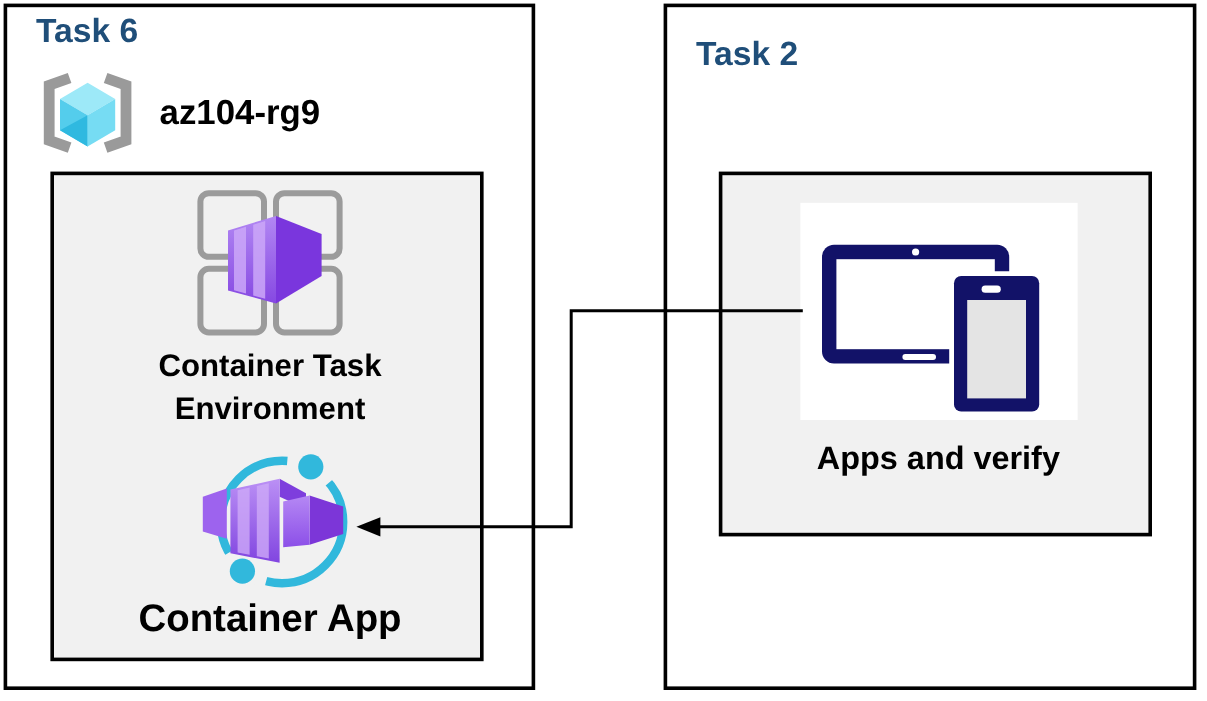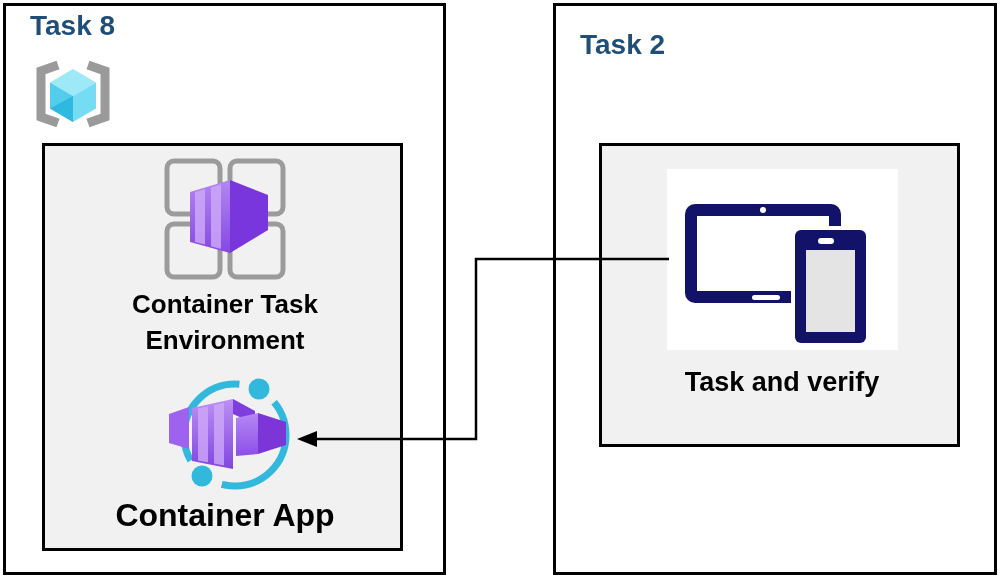--- a/index.html
+++ b/index.html
@@ -45,33 +45,34 @@
   .overlay { pointer-events: none; z-index: 10; }
   svg { display: block; }
 </style>
 </head>
 <body>
 
 <div class="canvas">
 
   <div class="abs task-box" style="left:3px; top:3px; width:443px; height:572px;"></div>
 
-  <div class="abs task-title" style="left:30px; top:10px;">Task 8</div>
+  <div class="abs task-title" style="left:30px; top:10px;">Task 6</div>
 
   <div class="abs" style="left:28px; top:56px; width:90px; height:76px;">
     <svg viewBox="0 0 90 76" width="90" height="76">
       <path d="M30 9 L13 15 V61 L30 67" fill="none" stroke="#9a9a9a" stroke-width="9" stroke-linejoin="miter"></path>
       <path d="M60 9 L77 15 V61 L60 67" fill="none" stroke="#9a9a9a" stroke-width="9" stroke-linejoin="miter"></path>
       <polygon points="45,13 68,26.5 45,40 22,26.5" fill="#9de9f8"></polygon>
       <polygon points="22,26.5 45,40 45,66 22,52.5" fill="#54cdec"></polygon>
       <polygon points="22,52.5 45,40 45,66" fill="#2fb9e0"></polygon>
       <polygon points="68,26.5 45,40 45,66 68,52.5" fill="#76dcf3"></polygon>
     </svg>
   </div>
 
+  <div class="abs rg-name" style="left:133px; top:78px;">az104-rg9</div>
 
   <div class="abs panel" style="left:42px; top:143px; width:361px; height:408px;"></div>
 
   <div class="abs" style="left:158px; top:152px; width:134px; height:134px;">
     <svg viewBox="0 0 134 134" width="134" height="134">
       <defs>
         <linearGradient id="gradCAE" x1="0" y1="0" x2="0" y2="1">
           <stop offset="0" stop-color="#b287f3"></stop>
           <stop offset="1" stop-color="#8648e2"></stop>
         </linearGradient>
@@ -140,20 +141,20 @@
       <circle cx="96" cy="41" r="3" fill="#ffffff"></circle>
       <rect x="85" y="126" width="28" height="5" rx="2.5" fill="#ffffff"></rect>
 
       <rect x="124" y="57" width="79" height="121" rx="9" fill="#ffffff"></rect>
       <rect x="128" y="61" width="71" height="113" rx="6" fill="#121268"></rect>
       <rect x="139" y="81" width="49" height="82" fill="#e4e4e4"></rect>
       <rect x="151" y="69" width="16" height="6" rx="3" fill="#ffffff"></rect>
     </svg>
   </div>
 
-  <div class="abs icon-label test-label" style="left:632px; top:367px;">Task and verify</div>
+  <div class="abs icon-label test-label" style="left:632px; top:367px;">Apps and verify</div>
 
   <svg class="abs overlay" style="left:0; top:0;" width="1006" height="584" viewBox="0 0 1006 584">
     <path d="M669 259 H476 V439 H314" fill="none" stroke="#000000" stroke-width="2.5"></path>
     <polygon points="297,439 317,431 317,447" fill="#000000"></polygon>
   </svg>
 
 </div>
 
 </body></html>

